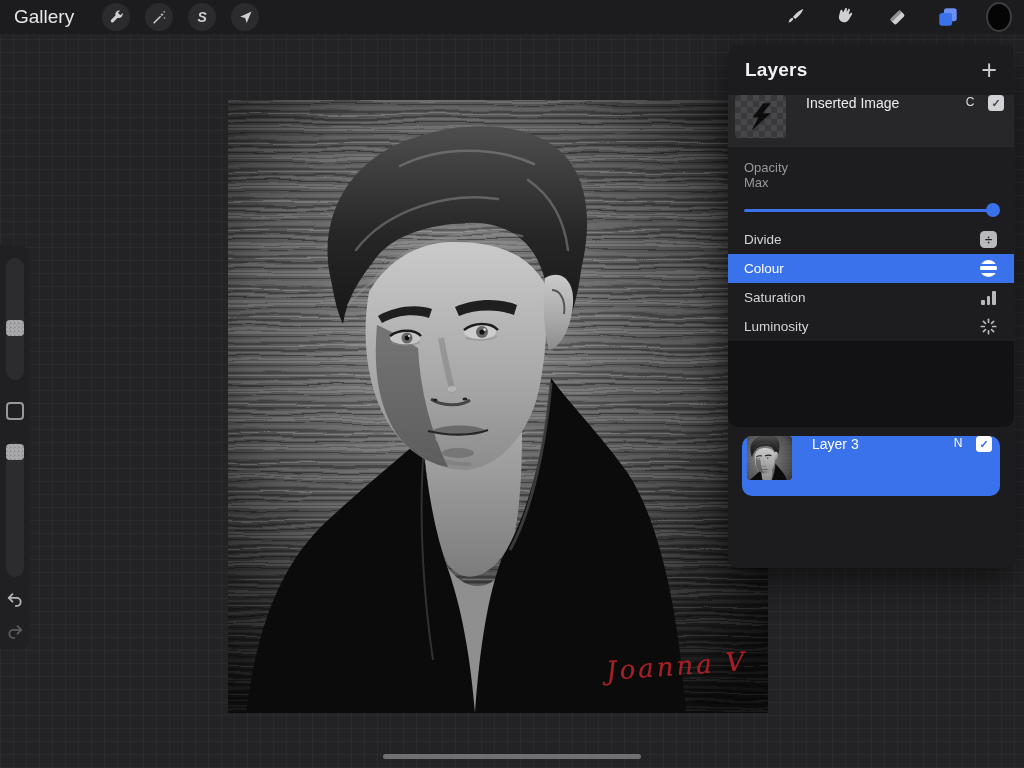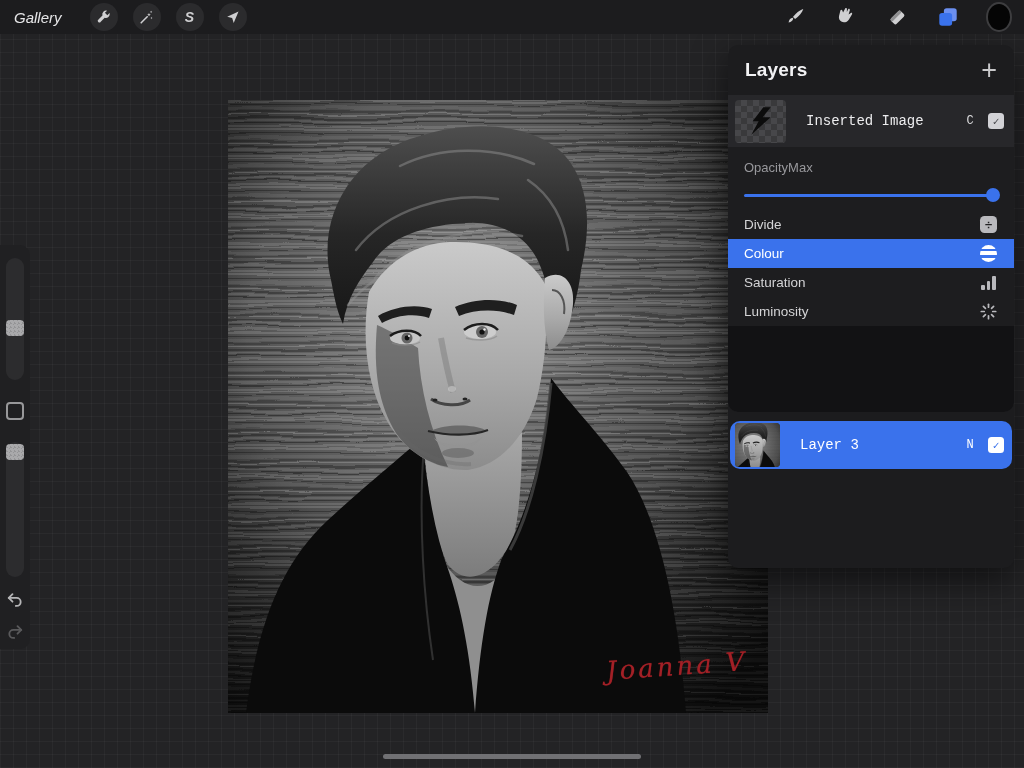--- a/index.html
+++ b/index.html
@@ -8,21 +8,21 @@
     background-color:#232325;
     background-image:
       linear-gradient(rgba(255,255,255,0.032) 1px, transparent 1px),
       linear-gradient(90deg, rgba(255,255,255,0.032) 1px, transparent 1px);
     background-size:13px 13px;}
 
   
   .topbar{position:absolute;top:0;left:0;right:0;height:34px;background:#1c1c1e;
     display:flex;align-items:center;justify-content:space-between;padding:0 10px;z-index:6;}
   .tb-left{display:flex;align-items:center;gap:15px;}
-  .gallery{color:#e6e6e8;font-size:15px;padding:0 4px;margin-right:9px;cursor:default;font-style:italic;}
+  .gallery{color:#e6e6e8;font-size:19px;padding:0 4px;margin-right:9px;cursor:default;}
   .tool-circle{width:28px;height:28px;border-radius:50%;background:#2b2b2d;
     display:flex;align-items:center;justify-content:center;}
   .tool-circle svg{width:17px;height:17px;display:block;}
   .s-glyph{color:#cfcfd1;font-size:14px;font-weight:bold;font-style:italic;line-height:1;}
   .tb-right{display:flex;align-items:center;gap:29px;padding-right:4px;}
   .tb-right .ticon{width:22px;height:22px;display:flex;align-items:center;justify-content:center;}
   .ticon svg{width:22px;height:22px;display:block;}
   .color-swatch{width:26px;height:26px;border-radius:50%;background:#050505;
     box-shadow:0 0 0 2px #3d3d3f;}
 
@@ -48,40 +48,40 @@
   .redo-btn{opacity:.38;margin-top:10px;}
   .undo-btn svg,.redo-btn svg{width:20px;height:20px;}
 
   
   .layers-panel{position:absolute;left:728px;top:45px;width:286px;height:523px;background:#1c1c1e;
     border-radius:10px;z-index:5;box-shadow:0 12px 34px rgba(0,0,0,.55);box-sizing:border-box;}
   .panel-header{height:50px;display:flex;align-items:center;justify-content:space-between;padding:0 17px;gap:8px;}
   .panel-title{color:#f2f2f4;font-size:19px;font-weight:bold;letter-spacing:.2px;}
   .add-layer{color:#c9c9cb;font-size:27px;font-weight:300;line-height:22px;cursor:default;}
 
-  .layer-row{display:flex;align-items:center;font-family:Liberation Mono, monospace;}
+  .layer-row{display:flex;}
   .inserted-row{height:52px;background:#27272a;padding:0 10px 0 7px;}
   .thumb{border-radius:4px;overflow:hidden;flex:none;}
   .thumb.bolt{width:51px;height:43px;background-color:#39393b;
     background-image:linear-gradient(45deg,#47474a 25%,transparent 25%,transparent 75%,#47474a 75%),
                      linear-gradient(45deg,#47474a 25%,transparent 25%,transparent 75%,#47474a 75%);
     background-size:12px 12px;background-position:0 0,6px 6px;
     display:flex;align-items:center;justify-content:center;}
   .thumb.bolt svg{width:34px;height:36px;}
   .row-label{margin-left:20px;font-size:14px;color:#ececee;flex:1;}
   .blend-badge{width:22px;text-align:center;font-size:12px;color:#dcdcde;}
   .checkbox{width:16px;height:16px;border-radius:3.5px;background:#d2d2d6;margin-left:7px;
     display:flex;align-items:center;justify-content:center;flex:none;}
   .checkbox::after{content:"\2713";font-size:11px;font-weight:bold;color:#4a4a4e;}
   .checkbox.on-blue{background:#ffffff;}
   .checkbox.on-blue::after{color:#3a72ec;}
 
   .blend-wrap{border-radius:0 0 10px 10px;overflow:hidden;background:#1d1d1f;}
   .opacity-block{padding:13px 16px 0;}
-  .opacity-labels{display:flex;justify-content:flex-start;color:#98989c;font-size:13px;}
+  .opacity-labels{display:flex;justify-content:flex-start;color:#98989c;font-size:13px;flex-direction:column;}
   .opacity-slider{position:relative;margin-top:13px;height:14px;}
   .opacity-track{position:absolute;left:0;right:0;top:6px;height:3px;border-radius:2px;background:#3a72ec;}
   .opacity-knob{position:absolute;right:-2px;top:0;width:14px;height:14px;border-radius:50%;background:#3a72ec;}
 
   .blend-list{margin-top:8px;}
   .blend-row{height:29px;display:flex;align-items:center;padding:0 16px;color:#d4d4d6;font-size:13.5px;}
   .blend-row .bicon{margin-left:auto;width:19px;height:19px;display:flex;align-items:center;justify-content:center;}
   .blend-row.selected{background:#3a72ec;color:#ffffff;}
   .bi-square{width:17px;height:17px;border-radius:4.5px;background:#b9b9bd;color:#212123;
     display:flex;align-items:center;justify-content:center;font-size:13px;font-weight:bold;line-height:1;}
@@ -91,21 +91,21 @@
   .bi-bars{display:flex;align-items:flex-end;gap:2px;height:14px;}
   .bi-bars i{display:block;width:3.5px;background:#b9b9bd;border-radius:1px;}
   .bi-bars i:nth-child(1){height:5px;}
   .bi-bars i:nth-child(2){height:9px;}
   .bi-bars i:nth-child(3){height:14px;}
   .bi-colour{width:17px;height:17px;border-radius:50%;background-color:#ffffff;
     background-image:linear-gradient(to bottom,transparent 0 4px,#3a72ec 4px 6.5px,transparent 6.5px 10.5px,#3a72ec 10.5px 13px,transparent 13px);}
   .blend-empty{height:86px;background:#121214;border-radius:0 0 10px 10px;}
 
   .panel-gap{height:9px;}
-  .layer3-row{height:48px;margin:0 2px;background:#3a72ec;border-radius:10px;padding:0 8px 0 5px;}
+  .layer3-row{height:60px;margin:0 14px;background:#3a72ec;border-radius:10px;padding:0 8px 0 5px;}
   .thumb.portrait{width:45px;height:44px;border-radius:4px;background:#333;}
   .thumb.portrait svg{display:block;width:45px;height:44px;}
   .layer3-row .row-label{color:#ffffff;}
   .layer3-row .blend-badge{color:#ffffff;}
   .bg-row{height:39px;padding:0 10px 0 7px;}
   .thumb.white{width:50px;height:34px;background:#ffffff;border-radius:5px;}
   .bg-row .row-label{margin-left:15px;}
 
   
   .home-indicator{position:absolute;left:383px;top:754px;width:258px;height:5px;border-radius:3px;

